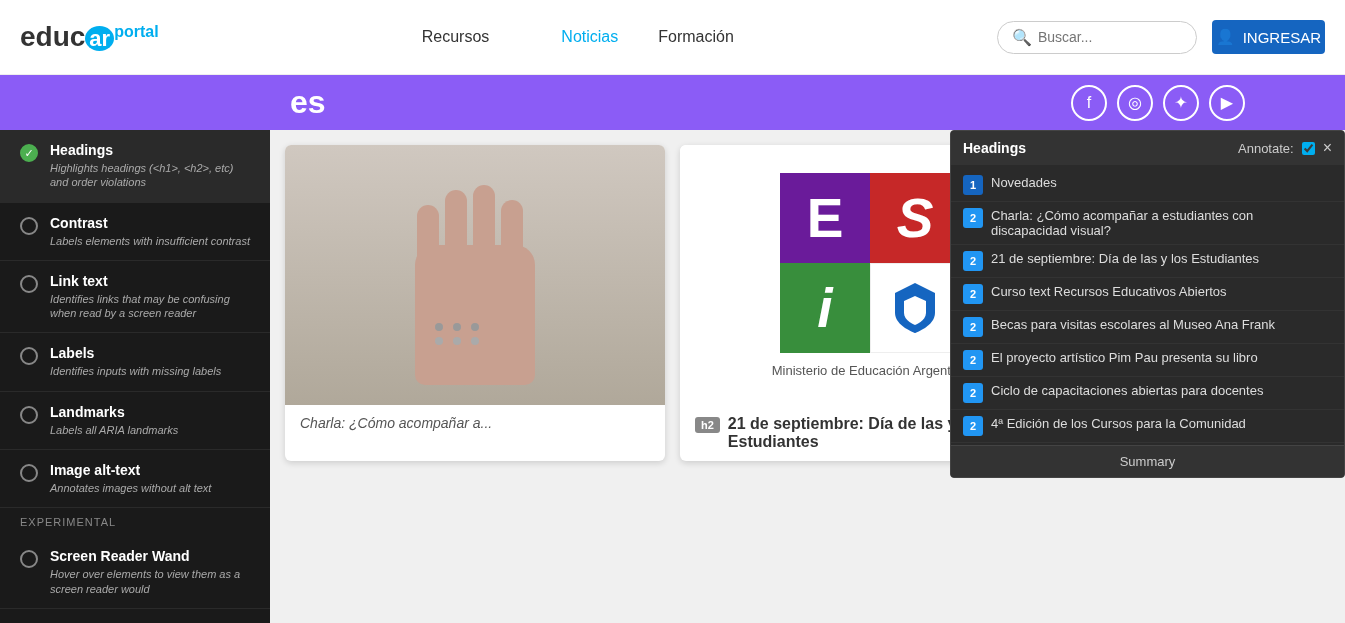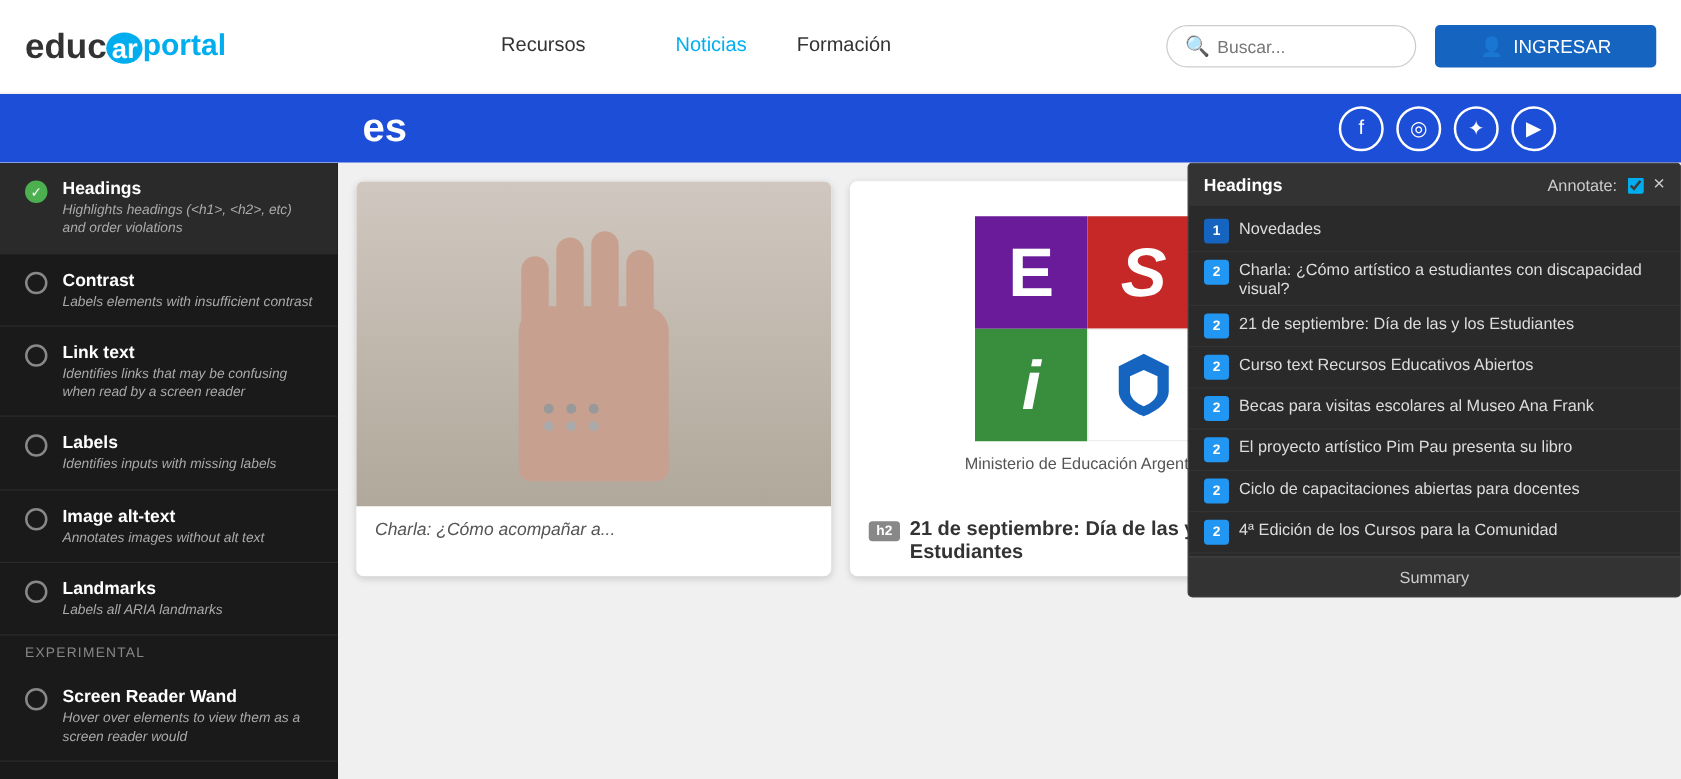--- a/index.html
+++ b/index.html
@@ -22,21 +22,21 @@
       flex-direction: row;
       align-items: flex-start;
     }
     .logo-educ {
       font-size: 28px;
       font-weight: bold;
       color: #333;
       line-height: 1;
     }
     .logo-educ span.ar { color: #fff; background: #00aeef; border-radius: 50%; padding: 0 4px; font-size: 22px; }
-    .logo-portal { color: #00aeef; font-size: 24px; font-weight: bold; }
+    .logo-portal { color: #00aeef; font-size: 16px; font-weight: bold; }
 
     .nav-links {
       display: flex;
       gap: 40px;
       align-items: flex-start;
     }
     .nav-link {
       font-size: 16px;
       color: #333;
       text-decoration: none;
@@ -64,31 +64,31 @@
       font-size: 14px;
       color: #999;
       width: 100%;
     }
     .search-icon-svg { color: #999; margin-right: 6px; }
     .ingresar-btn {
       background: #1565c0;
       color: #fff;
       border: none;
       border-radius: 4px;
-      padding: 8px 36px;
+      padding: 8px 4px;
       font-size: 15px;
       cursor: pointer;
       display: flex;
       align-items: center;
       gap: 8px;
     }
 
     
     .blue-banner {
-      background: #1d4ed8;
+      background: #8b5cf6;
       height: 55px;
       position: relative;
       display: flex;
       align-items: center;
       padding: 0 20px;
     }
     .banner-title {
       color: #fff;
       font-size: 32px;
       font-weight: bold;
@@ -433,30 +433,30 @@
       <div class="sidebar-radio"></div>
       <div class="sidebar-item-text">
         <h3>Labels</h3>
         <p>Identifies inputs with missing labels</p>
       </div>
     </div>
 
     <div class="sidebar-item">
       <div class="sidebar-radio"></div>
       <div class="sidebar-item-text">
-        <h3>Image alt-text</h3>
-        <p>Annotates images without alt text</p>
+        <h3>Landmarks</h3>
+        <p>Labels all ARIA landmarks</p>
       </div>
     </div>
 
     <div class="sidebar-item">
       <div class="sidebar-radio"></div>
       <div class="sidebar-item-text">
-        <h3>Landmarks</h3>
-        <p>Labels all ARIA landmarks</p>
+        <h3>Image alt-text</h3>
+        <p>Annotates images without alt text</p>
       </div>
     </div>
 
     <div class="experimental-label">EXPERIMENTAL</div>
 
     <div class="sidebar-item">
       <div class="sidebar-radio"></div>
       <div class="sidebar-item-text">
         <h3>Screen Reader Wand</h3>
         <p>Hover over elements to view them as a screen reader would</p>
@@ -554,21 +554,21 @@
       </div>
 
       <div class="popup-list">
 
       <div class="popup-item">
             <div class="level-badge level-1">1</div>
             <span>Novedades</span>
           </div>
           <div class="popup-item">
             <div class="level-badge level-2">2</div>
-            <span>Charla: ¿Cómo artístico a estudiantes con discapacidad visual?</span>
+            <span>Charla: ¿Cómo acompañar a estudiantes con discapacidad visual?</span>
           </div>
           <div class="popup-item">
             <div class="level-badge level-2">2</div>
             <span>21 de septiembre: Día de las y los Estudiantes</span>
           </div>
           <div class="popup-item">
             <div class="level-badge level-2">2</div>
             <span>Curso text Recursos Educativos Abiertos</span>
           </div>
           <div class="popup-item">

